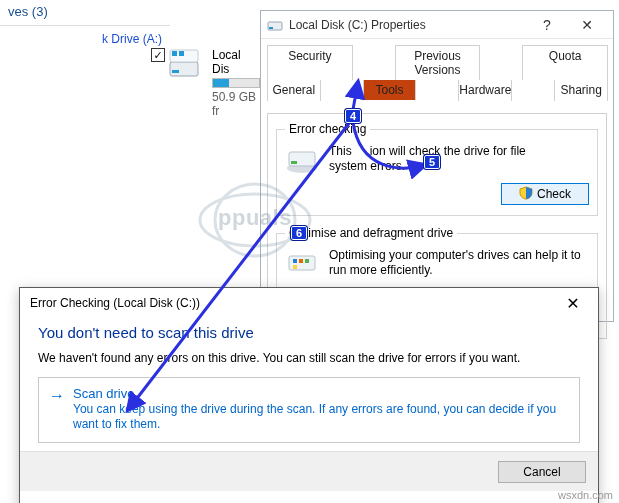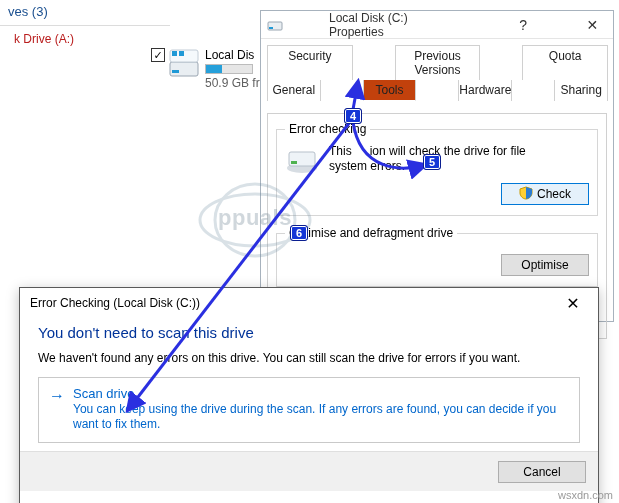--- a/index.html
+++ b/index.html
@@ -1,34 +1,34 @@
 <!DOCTYPE html>
 <html><head>
 <meta charset="utf-8">
 <style>
   * { box-sizing: border-box; font-family: "Segoe UI", Tahoma, sans-serif; }
   body { margin: 0; width: 619px; height: 503px; background: #fff; position: relative; overflow: hidden; font-size: 12px; color: #000; }
   .bg-drives { position: absolute; left: 0; top: 0; width: 170px; height: 170px; }
   .drives-header { color: #1a4f8f; font-size: 13px; padding: 4px 8px; }
   .divider { border-top: 1px solid #dcdcdc; margin: 2px 0 4px 0; }
-  .drive-a { padding: 2px 8px 4px 14px; font-size: 12px; color: #b91c1c; }
+  .drive-a { padding: 2px 8px 4px 14px; font-size: 12px; color: #1d4ed8; text-align: right; }
 
   .explorer-item { position: absolute; left: 151px; top: 48px; width: 110px; }
   .check { position: absolute; left: 0; top: 0; width: 14px; height: 14px; border:1px solid #333; background:#fff; text-align:center; line-height:12px; font-size:11px; }
   .hdd-icon { position:absolute; left:18px; top:0; width:30px; height:32px; }
   .hdd-icon svg { width:30px; height:32px; }
-  .explorer-text { position:absolute; left:54px; top:0; font-size:12px; line-height:14px; }
+  .explorer-text { position:absolute; left:61px; top:0; font-size:12px; line-height:14px; }
   .explorer-text .name { color:#000; }
   .explorer-text .bar { width:48px; height:10px; background:#e6e6e6; border:1px solid #bcbcbc; margin:2px 0; position:relative; }
   .explorer-text .bar .fill { position:absolute; left:0; top:0; bottom:0; width:35%; background:#26a0da; }
   .explorer-text .free { color:#606060; }
 
   
   .prop-dialog { position:absolute; left:260px; top:10px; width:354px; height:312px; background:#fff; border:1px solid #a7b2bd; }
-  .prop-title { height:28px; display:flex; align-items:center; padding:0 6px; font-size:12px; color:#333; border-bottom:1px solid #e5e5e5;gap:40px; }
+  .prop-title { height:28px; display:flex; align-items:center; padding:0 6px; font-size:12px; color:#333; border-bottom:1px solid #e5e5e5; }
   .prop-title .dicon svg{ width:16px; height:16px; vertical-align:middle; margin-right:6px;}
   .prop-title .spacer{flex:1}
   .prop-title .winbtn{ width:40px; text-align:center; color:#333; font-size:14px; }
   .tabs { position:relative; padding:6px 6px 0 6px; }
   .tabrow { display:flex;gap:43px; }
   .tab { flex:1; text-align:center; font-size:12px; padding:3px 0; border:1px solid #d0d0d0; border-bottom:none; background:#fff; color:#222; margin-right:-1px; cursor:default;}
   .tabrow.bottom .tab { border-top:none; }
   .tab.active { background:#c2410c; border-bottom:1px solid #fff; position:relative; z-index:2; }
   .tab-body { border:1px solid #d0d0d0; margin:12px 6px 6px 6px; padding:8px 8px 10px 8px; position:relative; height:226px; }
 
@@ -141,20 +141,32 @@
           <span class="shield"><svg viewBox="0 0 14 14">
                 <path d="M7 1 L13 3 V7 C13 10 10 13 7 13 C4 13 1 10 1 7 V3 Z" fill="#ffcf33" stroke="#c69a00"></path>
                 <path d="M7 1 L13 3 V7 C13 10 10 13 7 13 Z" fill="#2b7cd3"></path>
               </svg></span>
           <span>Check</span>
         </span>
       </div>
     </fieldset>
     <fieldset>
       <legend>Optimise and defragment drive</legend>
+      <div class="err-row">
+        <span class="dicon">
+          <svg viewBox="0 0 34 28">
+              <rect x="4" y="6" width="26" height="14" rx="2" fill="#eef3f7" stroke="#b7c1cb"></rect>
+              <rect x="8" y="9" width="4" height="4" fill="#2b7cd3"></rect>
+              <rect x="14" y="9" width="4" height="4" fill="#e06c00"></rect>
+              <rect x="20" y="9" width="4" height="4" fill="#4fb24f"></rect>
+              <rect x="8" y="15" width="4" height="4" fill="#ffd23f"></rect>
+            </svg>
+        </span>
+        <div class="err-text">Optimising your computer's drives can help it to run more efficiently.</div>
+      </div>
       <div class="btn-row">
         <span class="btn">
           <span>Optimise</span>
         </span>
       </div>
     </fieldset>
   </div>
 </div>
 
 <div class="err-dialog">

